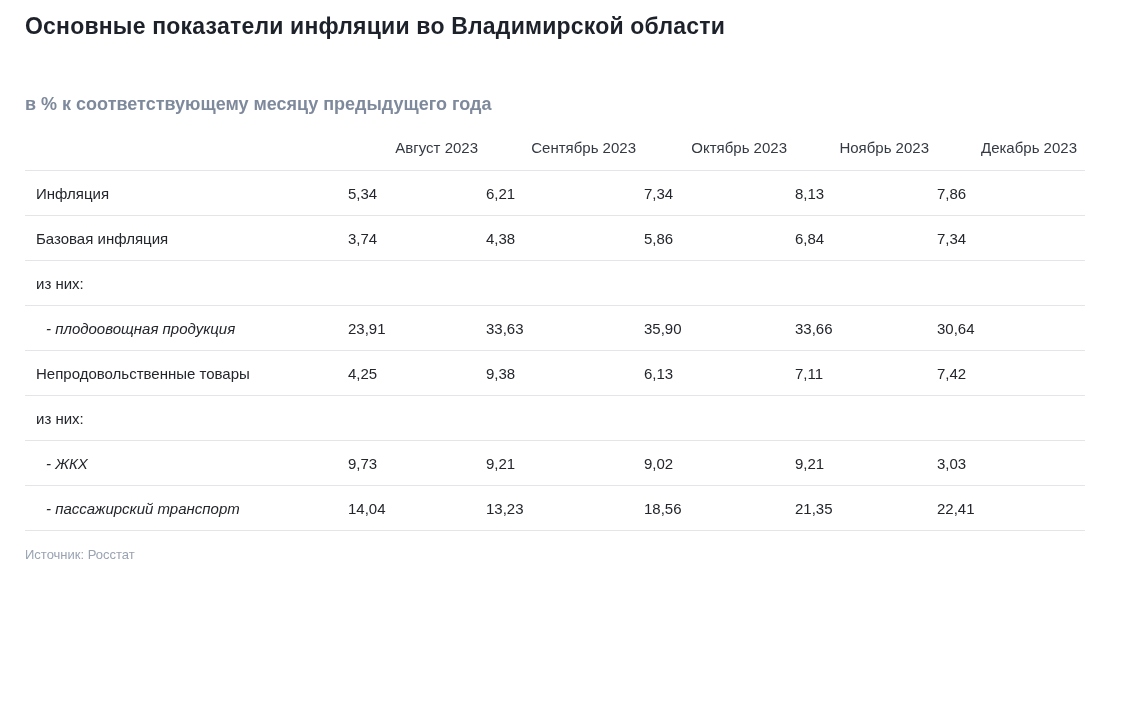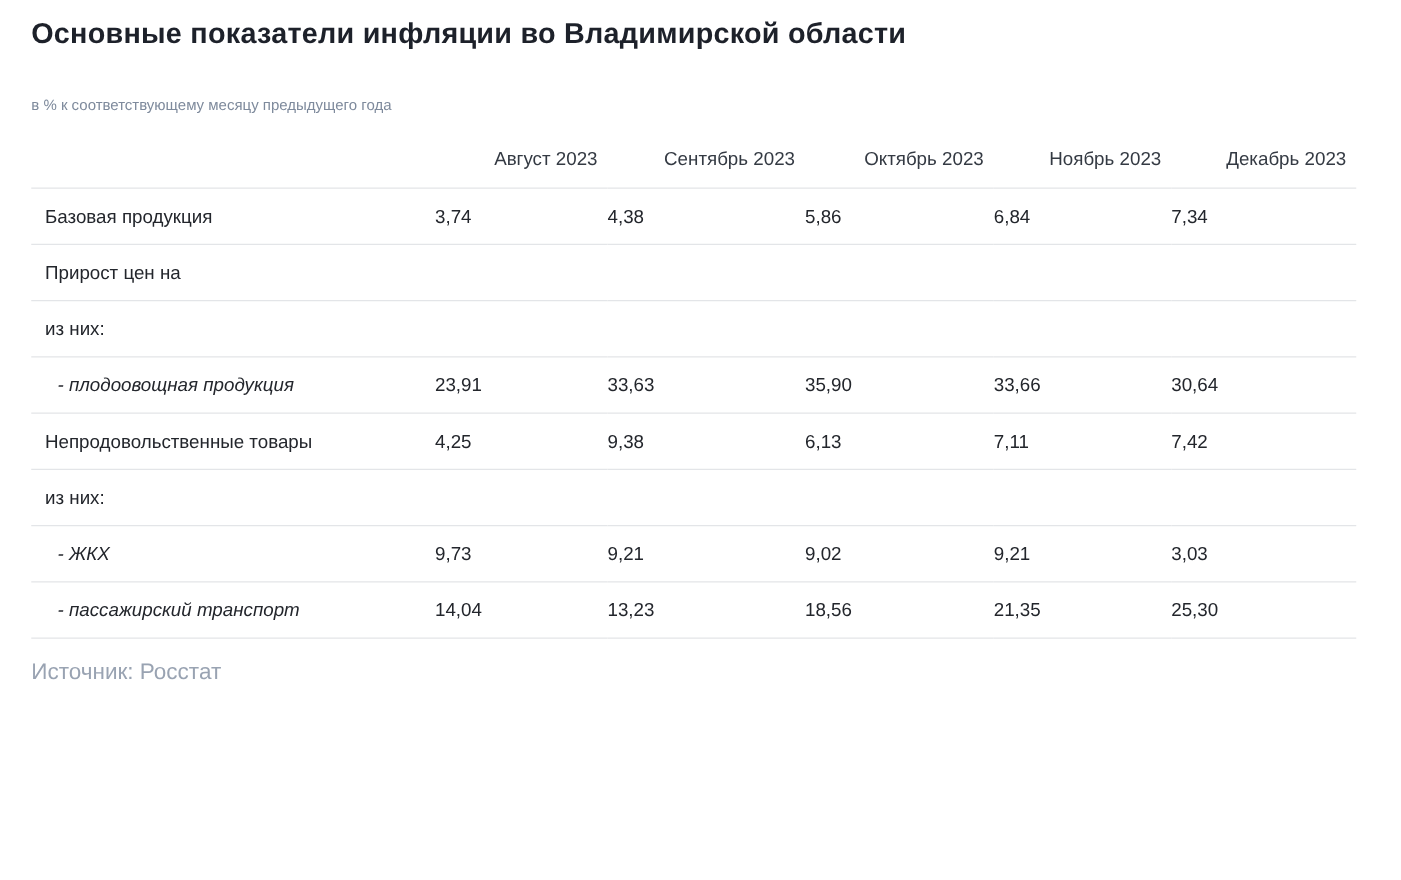--- a/index.html
+++ b/index.html
@@ -17,25 +17,25 @@
   }
   .page-title {
     margin: 0;
     font-size: 23px;
     line-height: 28px;
     font-weight: 700;
     color: #1d212a;
     letter-spacing: 0.2px;
   }
   .page-subtitle {
-    margin-top: 34px;
-    font-size: 12px;
+    margin-top: 54px;
+    font-size: 18px;
     line-height: 20px;
     color: #7e8a9c;
-    font-weight: 400;
+    font-weight: 700;
   }
   table.data-table {
     margin-top: 13px;
     border-collapse: collapse;
     table-layout: fixed;
     width: 1060px;
   }
   table.data-table th {
     text-align: right;
     font-weight: 400;
@@ -58,21 +58,21 @@
   }
   table.data-table .label-col {
     padding-left: 11px;
   }
   table.data-table td.label-col.indent {
     padding-left: 21px;
     font-style: italic;
   }
   .source-note {
     margin-top: 16px;
-    font-size: 18px;
+    font-size: 13px;
     color: #99a3b2;
   }
 </style>
 </head>
 <body>
 
 <div class="page">
 
   <h1 class="page-title">Основные показатели инфляции во Владимирской области</h1>
 
@@ -92,34 +92,34 @@
         <th class="label-col"></th>
       <th>Август 2023</th>
           <th>Сентябрь 2023</th>
           <th>Октябрь 2023</th>
           <th>Ноябрь 2023</th>
           <th>Декабрь 2023</th>
         </tr>
     </thead>
     <tbody>
         <tr>
-          <td class="label-col">Базовая продукция</td>
+          <td class="label-col">Инфляция</td>
+          <td>5,34</td>
+          <td>6,21</td>
+          <td>7,34</td>
+          <td>8,13</td>
+          <td>7,86</td>
+        </tr>
+        <tr>
+          <td class="label-col">Базовая инфляция</td>
           <td>3,74</td>
           <td>4,38</td>
           <td>5,86</td>
           <td>6,84</td>
           <td>7,34</td>
-        </tr>
-        <tr>
-          <td class="label-col">Прирост цен на</td>
-          <td></td>
-          <td></td>
-          <td></td>
-          <td></td>
-          <td></td>
         </tr>
         <tr>
           <td class="label-col">из них:</td>
           <td></td>
           <td></td>
           <td></td>
           <td></td>
           <td></td>
         </tr>
         <tr>
@@ -153,20 +153,20 @@
           <td>9,02</td>
           <td>9,21</td>
           <td>3,03</td>
         </tr>
         <tr>
           <td class="label-col indent">- пассажирский транспорт</td>
           <td>14,04</td>
           <td>13,23</td>
           <td>18,56</td>
           <td>21,35</td>
-          <td>25,30</td>
+          <td>22,41</td>
         </tr>
       </tbody>
   </table>
 
   <div class="source-note">Источник: Росстат</div>
 
 </div>
 
 </body></html>

